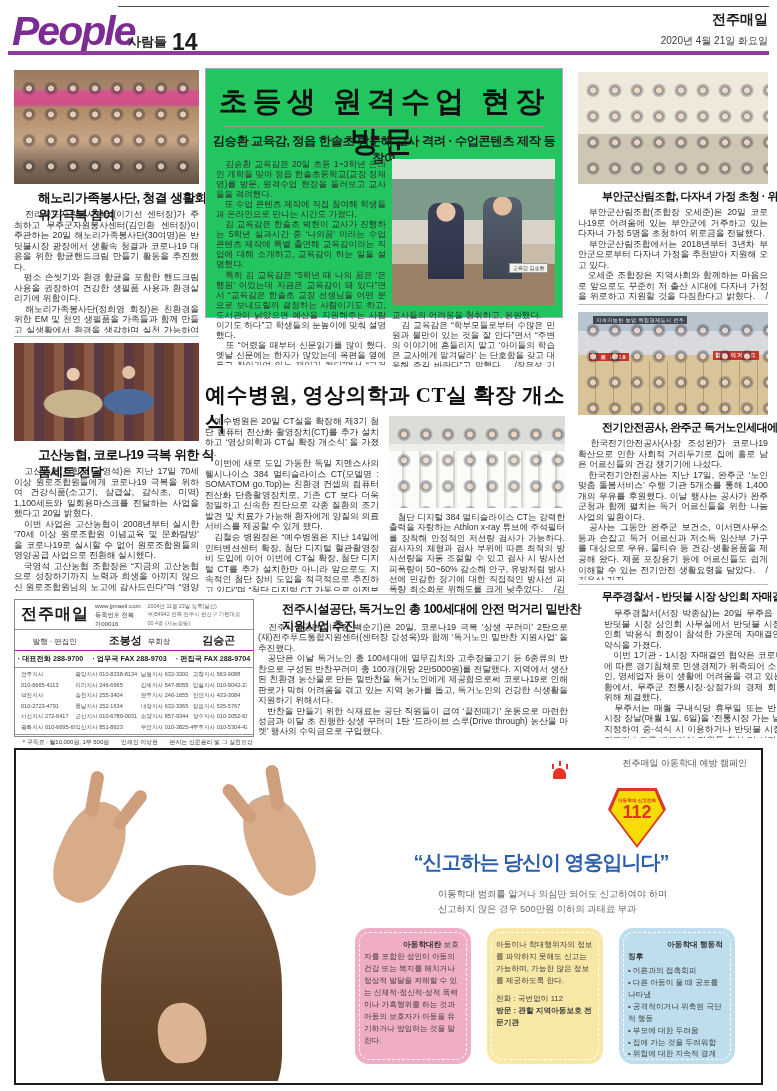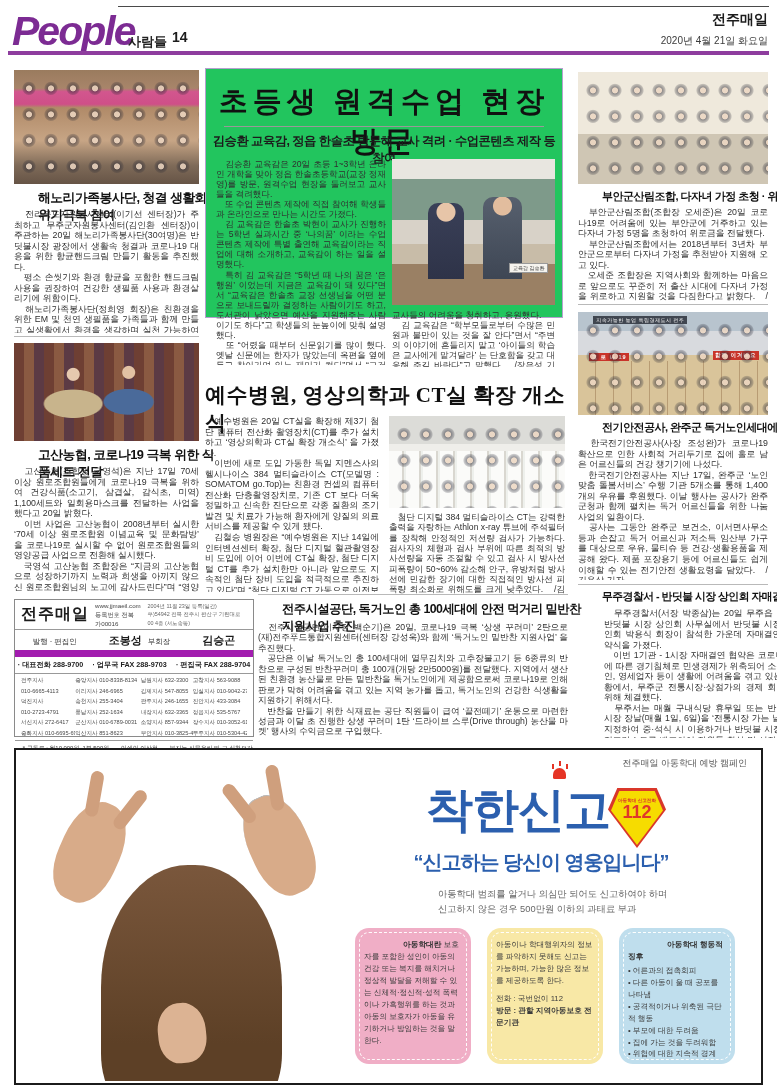--- a/index.html
+++ b/index.html
@@ -12,21 +12,21 @@
   .article-body { font-size:8.8px; line-height:1.2; text-align:justify; white-space:pre-line; color:#2f2f2f; overflow:hidden; }
   .serif-title { font-family:"Liberation Serif", serif; font-weight:700; color:#111; }
   .photo { overflow:hidden; background:#ccc; }
   .crowd::after { content:""; position:absolute; inset:0;
      background-image:radial-gradient(circle at 50% 40%, #ecd6c2 2.6px, rgba(40,40,52,.55) 3.4px, rgba(40,40,52,.28) 6px, transparent 7px);
      background-size:22px 26px; background-position:4px 8px; opacity:.85; }
   
   #top-rule { left:118px; right:8px; top:6px; border-top:1.5px solid #4a4a4a; }
   #brand-en { left:12px; top:8px; font-size:41px; font-style:italic; font-weight:900; letter-spacing:-2px; color:#7c2b93; }
   #brand-kr { left:128px; top:33px; font-size:13px; font-weight:900; color:#222; }
-  #page-num { left:172px; top:29px; font-size:14px; font-weight:900; }
+  #page-num { left:172px; top:29px; font-size:23px; font-weight:900; }
   #paper-name { right:9px; top:11px; font-size:14px; font-weight:900; }
   #edition-date { right:9px; top:34px; font-size:10px; color:#3a3a3a; }
   #purple-rule { left:8px; right:8px; top:51px; height:4px; background:#8e3d9e; }
   
   #l1-photo { left:14px; top:70px; width:185px; height:114px;
      background:linear-gradient(180deg,#9a7b5e 0%,#a8856a 16%,#d2568e 19%,#cf4f88 30%,#b08a68 33%,#c7a585 62%,#7e6a58 84%,#665446 100%); }
   #l1-head { left:14px; top:190px; width:185px; font-size:12.8px; }
   #l1-body { left:14px; top:209px; width:185px; height:124px; }
   #sep-l1 { left:14px; top:336px; width:185px; }
   #l2-photo { left:14px; top:343px; width:185px; height:98px;
@@ -37,21 +37,21 @@
                 repeating-linear-gradient(90deg,#6e3f33 0 10px,#8a5a42 10px 20px,#5c3a44 20px 30px),
                 linear-gradient(#7a4a3a,#6a4538); background-blend-mode:normal; }
   #l2-head { left:14px; top:447px; width:185px; font-size:12.8px; }
   #l2-body { left:14px; top:466px; width:185px; height:128px; }
   
   #masthead { left:14px; top:599px; width:240px; height:138px; border:1px solid #8a8a8a; background:#fff; }
   .mh-row1 { display:flex; align-items:center; gap:6px; padding:4px 6px; border-bottom:1px solid #999; height:30px; }
   .mh-logo { font-size:16px; font-weight:900; letter-spacing:1px; white-space:nowrap; }
   .mh-reg { font-size:6.2px; color:#444; line-height:1.5; white-space:pre-line; }
   .mh-addr { font-size:5.4px; color:#666; line-height:1.6; white-space:pre-line; }
-  .mh-row2 { display:flex; justify-content:center; align-items:baseline; gap:6px; padding:3px 0 2px; border-bottom:7px solid #a21caf; }
+  .mh-row2 { display:flex; justify-content:center; align-items:baseline; gap:6px; padding:3px 0 2px; border-bottom:1px solid #a21caf; }
   .mh-label { font-size:7.5px; color:#333; }
   .mh-name { font-size:11px; font-weight:900;margin-left:26px; }
   .mh-row3 { text-align:center; font-size:7.2px; font-weight:700; color:#222; padding:3px 0; border-bottom:1px solid #999; }
   .branch-grid { display:grid; grid-template-columns:24% 29% 23% 24%; padding:3px 6px 2px; row-gap:2.5px; }
   .branch-grid span { font-size:5.6px; color:#4a4a4a; white-space:nowrap; overflow:hidden; }
   .mh-note { border-top:1px solid #999; font-size:5.9px; color:#333; padding:3px 6px; white-space:nowrap; overflow:hidden; }
   
   #sep-jb { left:258px; top:594px; width:310px; }
   #jb-head { left:258px; top:601px; width:310px; font-size:12.3px; }
   #jb-body { left:258px; top:622px; width:310px; height:116px; font-size:8.7px; }
@@ -260,21 +260,20 @@
 
   <div class="abs" id="ad">
     <div id="ad-label">전주매일 아동학대 예방 캠페인</div>
     <div id="ad-woman">
       <div class="hand hl"></div>
       <div class="hand hr"></div>
       <div class="hair"></div>
       <div class="hand hc"></div>
     </div>
     <div id="siren"></div>
-    <div id="ad-title">착한신고</div>
     <div id="ad-badge">
       <div class="inner">
         <span class="badge-label">아동학대 신고전화</span>
         <span class="badge-number">112</span>
       </div>
     </div>
     <div id="ad-slogan">“신고하는 당신이 영웅입니다”</div>
     <div id="ad-desc">아동학대 범죄를 알거나 의심만 되어도 신고하여야 하며
 신고하지 않은 경우 500만원 이하의 과태료 부과</div>
 

